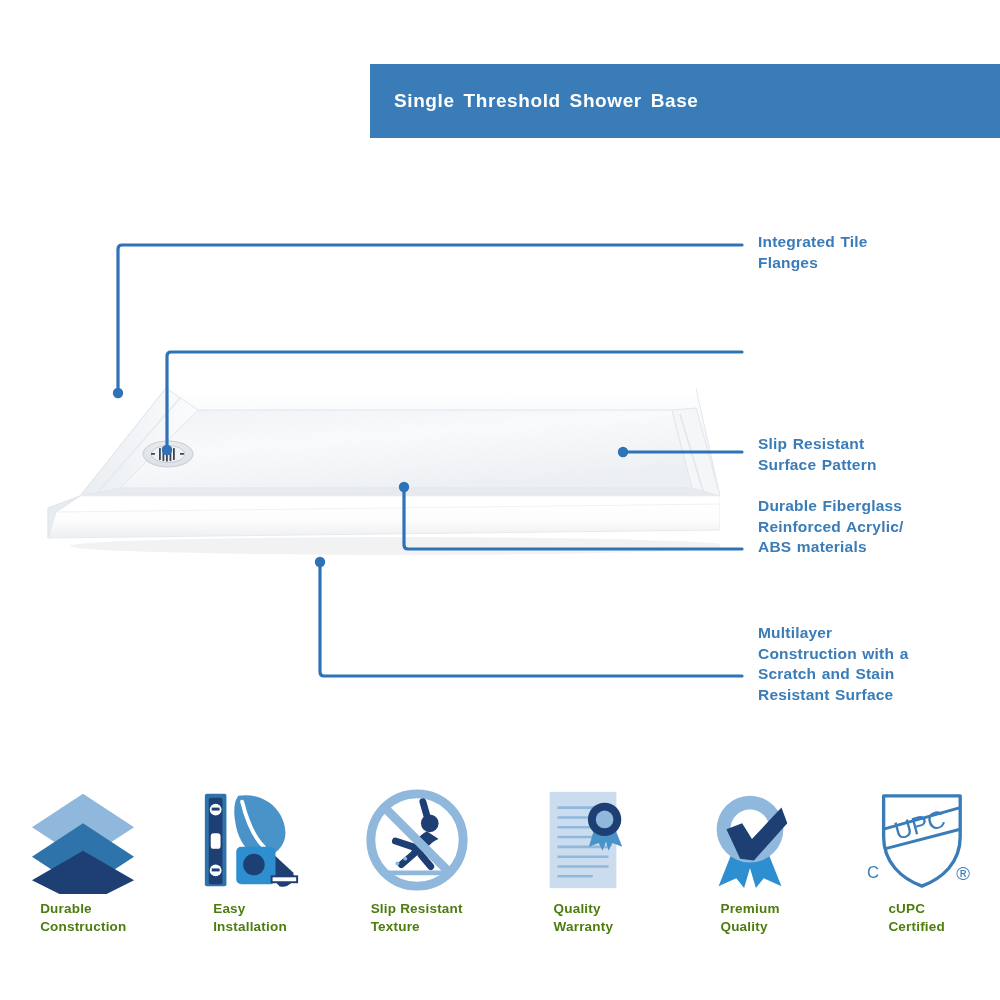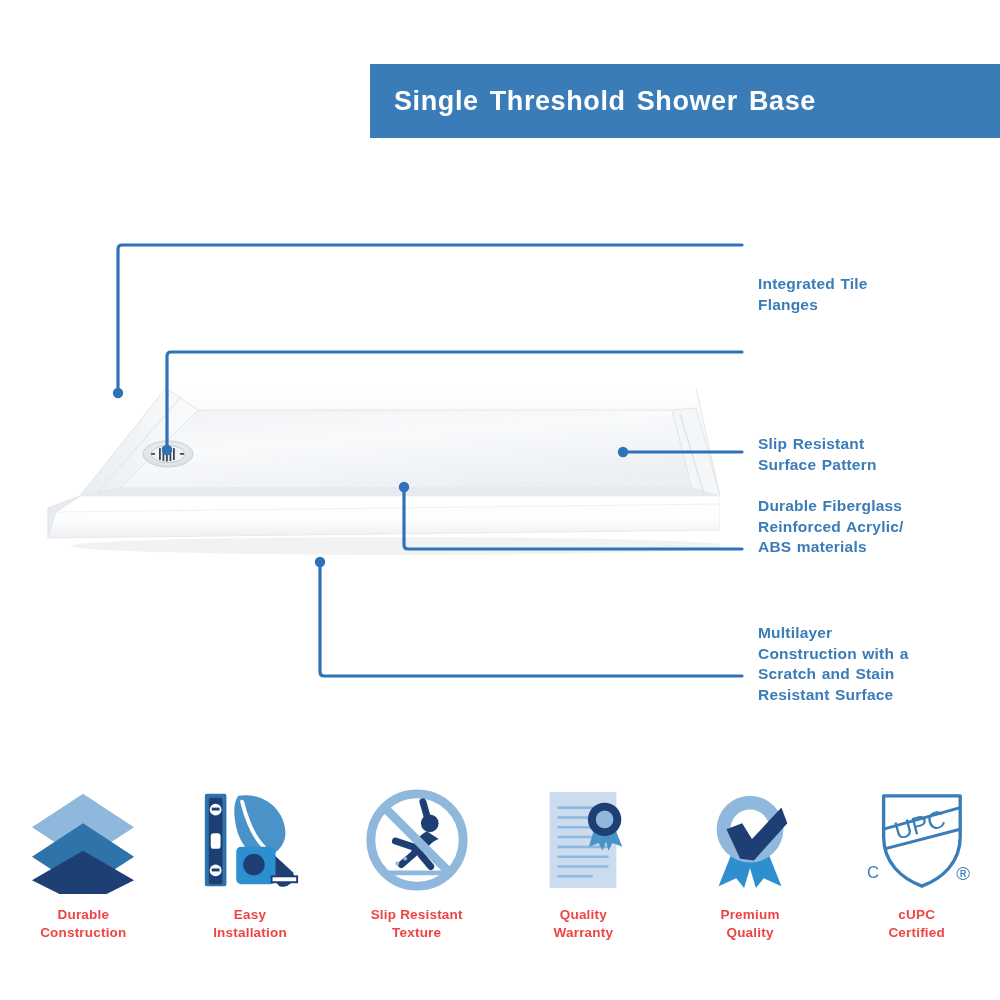--- a/index.html
+++ b/index.html
@@ -17,21 +17,21 @@
     position:absolute;
     left:370px;top:64px;
     width:630px;height:74px;
     background:#3a7cb8;
     display:flex;align-items:center;
     box-sizing:border-box;
     padding-left:24px;
   }
   .header-title{
     color:#ffffff;
-    font-size:27px;
+    font-size:19px;
     font-weight:bold;
     letter-spacing:.6px;
     word-spacing:3px;
     white-space:nowrap;
   }
 
   
   .callout{
     position:absolute;
     color:#3a7cb8;
@@ -63,26 +63,25 @@
   .feature{
     flex:1 1 0;
     display:flex;flex-direction:column;
     align-items:center;
   }
   .feature-icon{
     height:120px;width:120px;
     display:flex;align-items:center;justify-content:center;
   }
   .feature-label{
-    margin-top:6px;
-    color:#ef4444;
+    color:#4d7c0f;
     font-size:13.5px;
     font-weight:bold;
     line-height:1.3;
-    text-align:center;
+    text-align:left;
     white-space:pre-line;
     letter-spacing:.2px;
   }
 </style>
 </head>
 <body>
 
 <div class="stage">
 
   <div class="header-band">
@@ -173,21 +172,21 @@
     </g>
     <g fill="#2e72b8">
       <circle cx="118" cy="393" r="5.2"></circle>
       <circle cx="167" cy="450" r="5.2"></circle>
       <circle cx="623" cy="452" r="5.2"></circle>
       <circle cx="404" cy="487" r="5.2"></circle>
       <circle cx="320" cy="562" r="5.2"></circle>
     </g>
   </svg>
 
-  <div class="callout" style="left:758px;top:232px;width:240px;margin-top:42px;">Integrated Tile
+  <div class="callout" style="left:758px;top:232px;width:240px;">Integrated Tile
 Flanges</div>
 
 
   <div class="callout" style="left:758px;top:434px;width:240px;">Slip Resistant
 Surface Pattern</div>
 
   <div class="callout" style="left:758px;top:496px;width:240px;">Durable Fiberglass
 Reinforced Acrylic/
 ABS materials</div>
 

